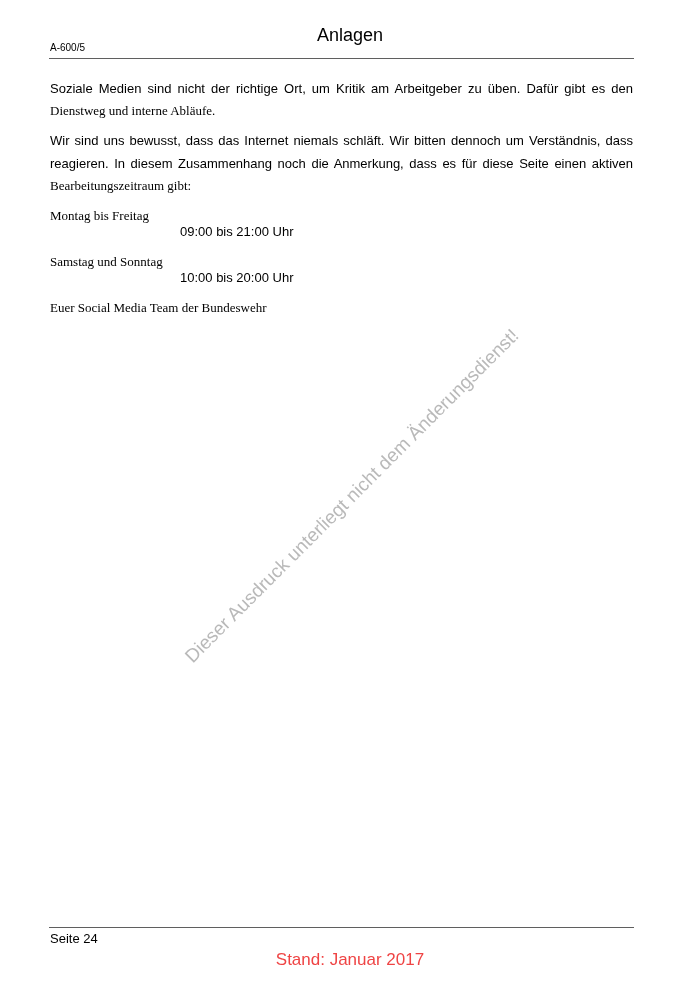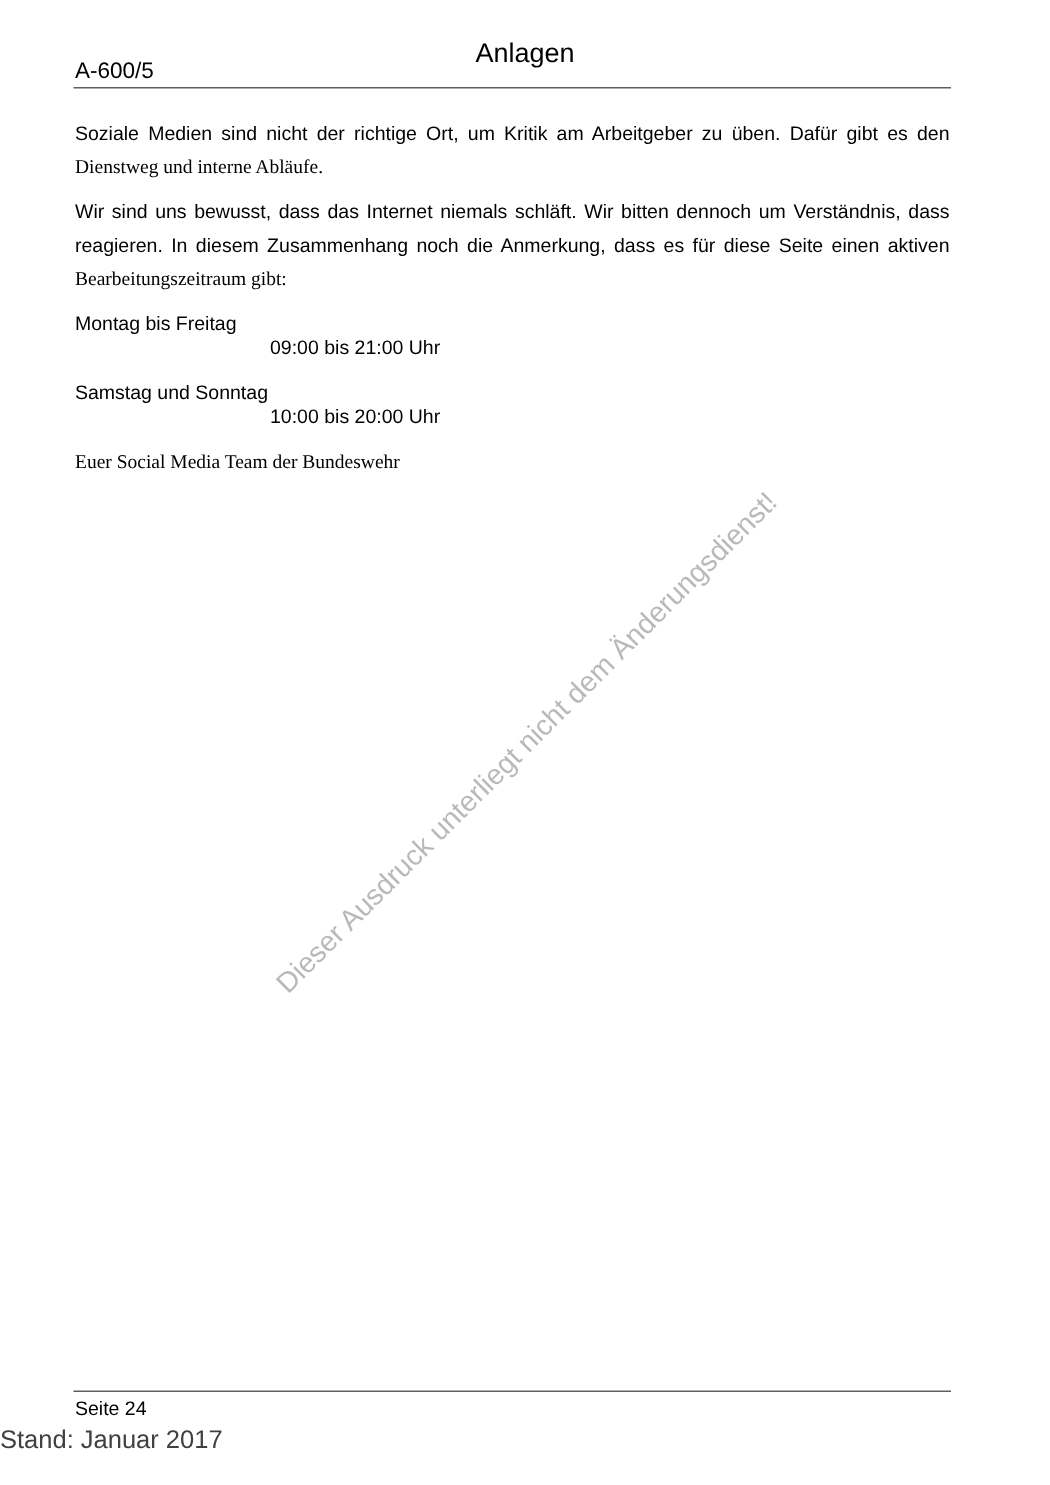--- a/index.html
+++ b/index.html
@@ -11,21 +11,21 @@
     font-family: "Liberation Sans", sans-serif;
     color: #000000;
     overflow: hidden;
   }
 
   
   .header-docid {
     position: absolute;
     left: 50px;
     top: 40px;
-    font-size: 15px;
+    font-size: 10px;
     line-height: 15px;
     text-align: center;
   }
   .header-title {
     position: absolute;
     left: 0;
     right: 0;
     top: 28px;
     text-align: center;
     font-size: 18px;
@@ -47,21 +47,21 @@
     left: 50px;
     top: 78px;
     width: 583px;
     font-size: 13px;
     line-height: 22.4px;
   }
   .para { margin: 0 0 7.5px 0; }
   .jline { text-align: justify; text-align-last: justify; }
   .lline { text-align: left; font-family: Liberation Serif, serif; }
   .schedule-row { display: flex; margin: 0 0 7.5px 0; }
-  .schedule-label { flex: 0 0 130px; width: 130px; }
+  .schedule-label { flex: 0 0 130px; width: 130px; font-family: Liberation Serif, serif; }
   .schedule-time { flex: 1 1 auto; margin-top: 16px; }
 
   
   .watermark {
     position: absolute;
     left: 352px;
     top: 496px;
     transform: translate(-50%, -50%) rotate(-45deg);
     white-space: nowrap;
     font-size: 19px;
@@ -74,22 +74,23 @@
     position: absolute;
     left: 50px;
     top: 931px;
     font-size: 13px;
   }
   .footer-stand {
     position: absolute;
     left: 0;
     right: 0;
     top: 950px;
+    text-align: center;
     font-size: 17px;
-    color: #404040;
+    color: #ef4444;
   }
 </style>
 </head>
 <body>
 
 <div class="page">
 
   <div class="header-docid">A-600/5</div>
   <div class="header-title">Anlagen</div>
   <div class="rule rule-top"></div>

